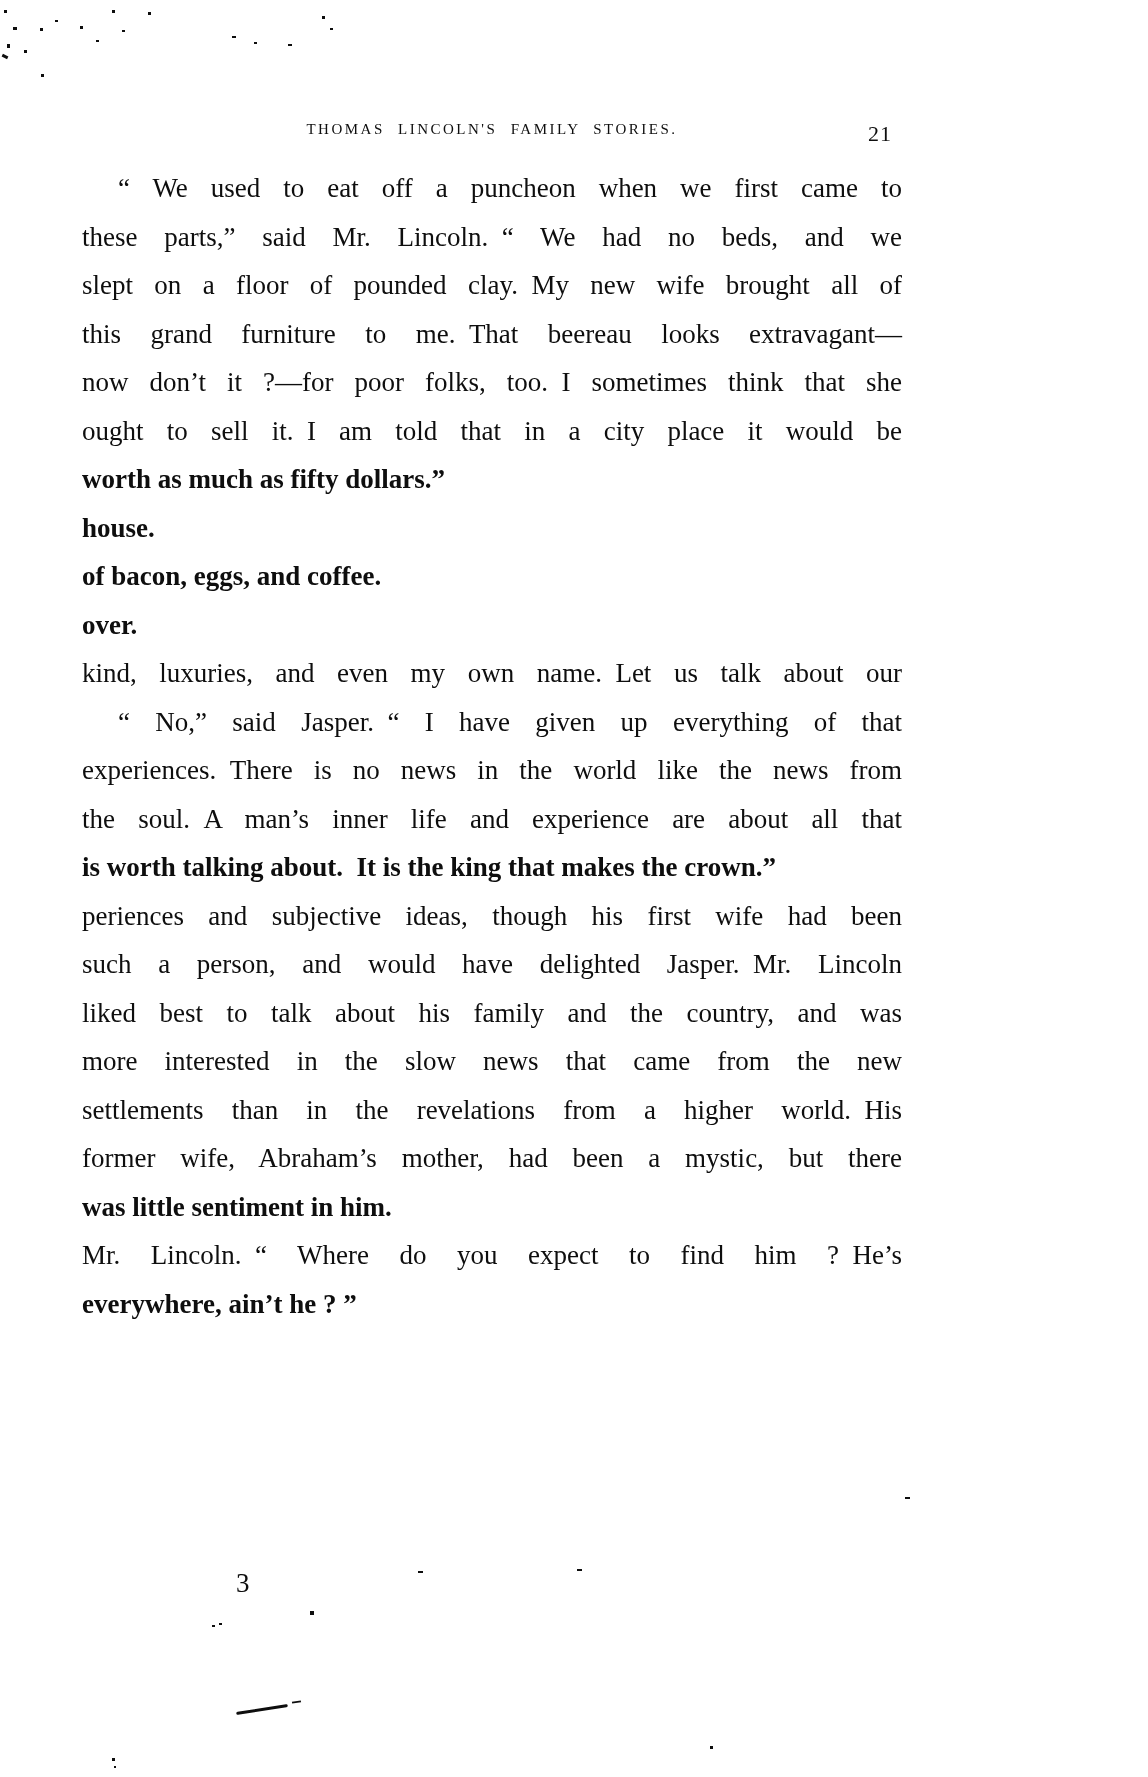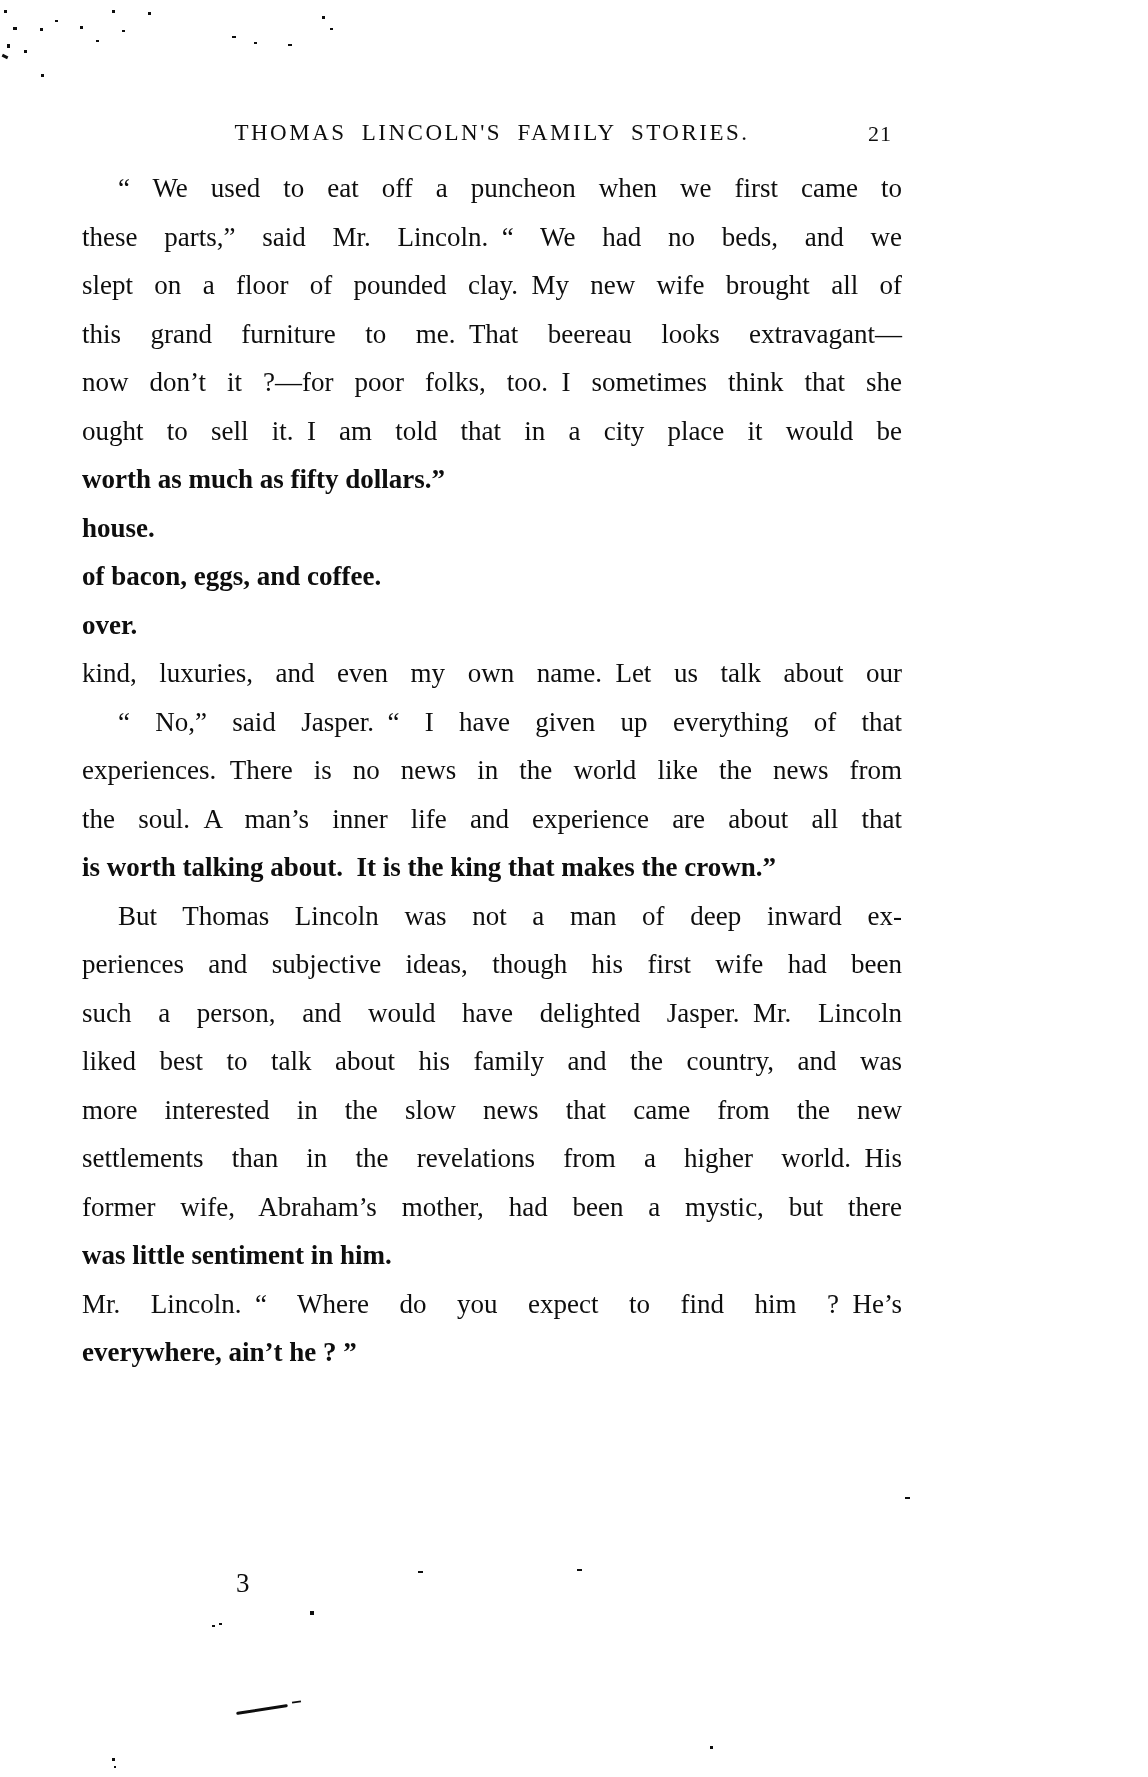--- a/index.html
+++ b/index.html
@@ -18,21 +18,21 @@
   }
   .running-header {
     position: absolute;
     left: 82px;
     top: 120px;
     width: 820px;
     height: 36px;
     text-align: center;
   }
   .header-title {
-    font-size: 23px;
+    font-size: 15px;
     letter-spacing: 2.5px;
     word-spacing: 7px;
     color: #0e0e0e;
     white-space: nowrap;
   }
   .page-number {
     position: absolute;
     right: 10px;
     top: 1px;
     font-size: 22px;
@@ -107,21 +107,20 @@
         <div class="line last">over.</div>
       </div>
       <div class="paragraph">
         <div class="line">kind, luxuries, and even my own name. Let us talk about our</div>
         <div class="line first">“ No,” said Jasper. “ I have given up everything of that</div>
         <div class="line">experiences. There is no news in the world like the news from</div>
         <div class="line">the soul. A man’s inner life and experience are about all that</div>
         <div class="line last">is worth talking about. It is the king that makes the crown.”</div>
       </div>
       <div class="paragraph">
-        <div class="line first">But Thomas Lincoln was not a man of deep inward ex-</div>
         <div class="line">periences and subjective ideas, though his first wife had been</div>
         <div class="line">such a person, and would have delighted Jasper. Mr. Lincoln</div>
         <div class="line">liked best to talk about his family and the country, and was</div>
         <div class="line">more interested in the slow news that came from the new</div>
         <div class="line">settlements than in the revelations from a higher world. His</div>
         <div class="line">former wife, Abraham’s mother, had been a mystic, but there</div>
         <div class="line last">was little sentiment in him.</div>
       </div>
       <div class="paragraph">
         <div class="line">Mr. Lincoln. “ Where do you expect to find him ? He’s</div>

